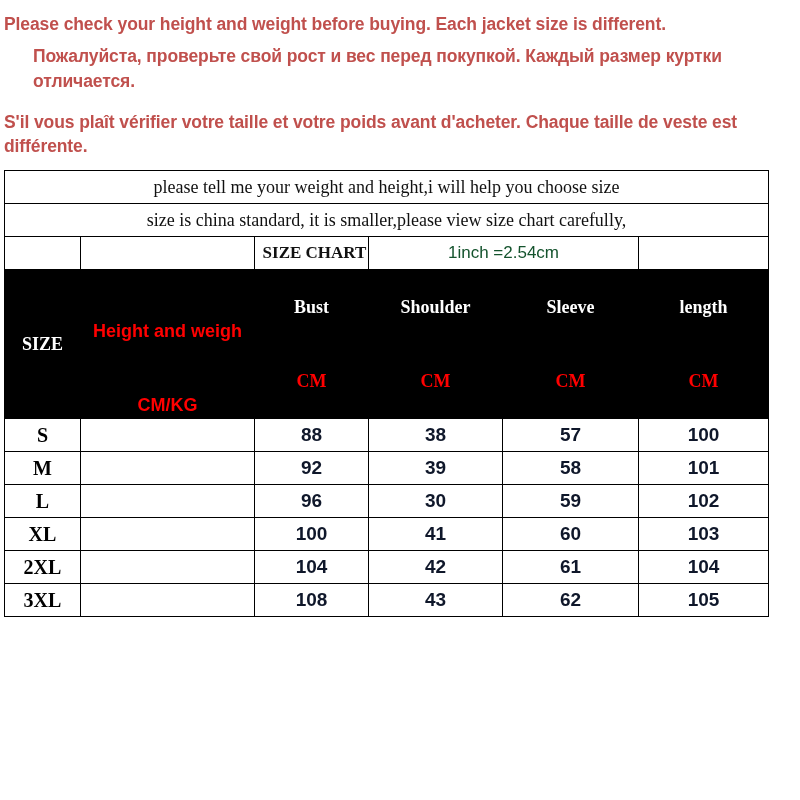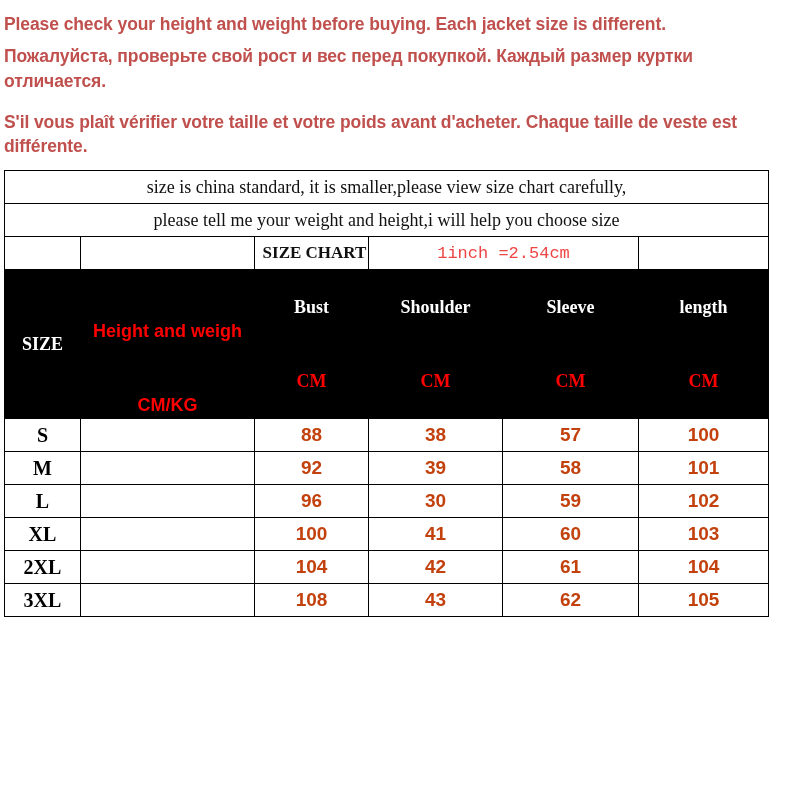--- a/index.html
+++ b/index.html
@@ -30,20 +30,21 @@
     font-weight: 600;
     line-height: 1.42;
     margin: 0 0 11px 0;
     letter-spacing: -0.1px;
   }
   .notice.first {
     margin-bottom: 7px;
   }
   .notice.ru {
     margin-bottom: 16px;
+    margin-left: 29px;
   }
 
   
   .chart-wrap {
     margin-top: 10px;
   }
   table.size-chart {
     border-collapse: collapse;
     width: 764px;
     table-layout: fixed;
@@ -66,23 +67,23 @@
   }
   .lbl-sizechart {
     font-family: "Liberation Serif", serif;
     font-weight: 700;
     font-size: 17px;
     color: #111;
     text-align: left;
     padding-left: 6px !important;
   }
   .lbl-inch {
-    font-family: Liberation Mono, monospace;
+    font-family: Liberation Sans, sans-serif;
     font-size: 17px;
-    color: #ef4444;
+    color: #14532d;
   }
   .hdr-black {
     background: #eab308;
     color: #fff;
   }
   .hdr-black .white-lbl {
     color: #fff;
     font-family: "Liberation Serif", serif;
     font-weight: 700;
     font-size: 18px;
@@ -110,21 +111,21 @@
     height: 62px;
     background: #000;
   }
   .cell-size {
     font-family: "Liberation Serif", serif;
     font-weight: 700;
     font-size: 20px;
     color: #000;
   }
   .cell-num {
-    color: #c2410c;
+    color: #0f172a;
     font-weight: 700;
     font-size: 19px;
     font-family: "Liberation Sans", sans-serif;
   }
   .data-row td {
     height: 32px;
   }
   .blank {
     background: #ffffff;
   }
@@ -145,24 +146,24 @@
       <colgroup>
         <col style="width:76px">
         <col style="width:174px">
         <col style="width:114px">
         <col style="width:134px">
         <col style="width:136px">
         <col style="width:130px">
       </colgroup>
       <tbody>
         <tr>
+          <td class="banner" colspan="6">please tell me your weight and height,i will help you choose size</td>
+        </tr>
+        <tr>
           <td class="banner" colspan="6">size is china standard, it is smaller,please view size chart carefully,</td>
-        </tr>
-        <tr>
-          <td class="banner" colspan="6">please tell me your weight and height,i will help you choose size</td>
         </tr>
         <tr class="row-sizechart">
           <td class="blank"></td>
           <td class="blank"></td>
           <td class="lbl-sizechart">SIZE CHART</td>
           <td class="lbl-inch" colspan="2">1inch =2.54cm</td>
           <td class="blank"></td>
         </tr>
 
         <tr class="hdr-row hdr-black">

